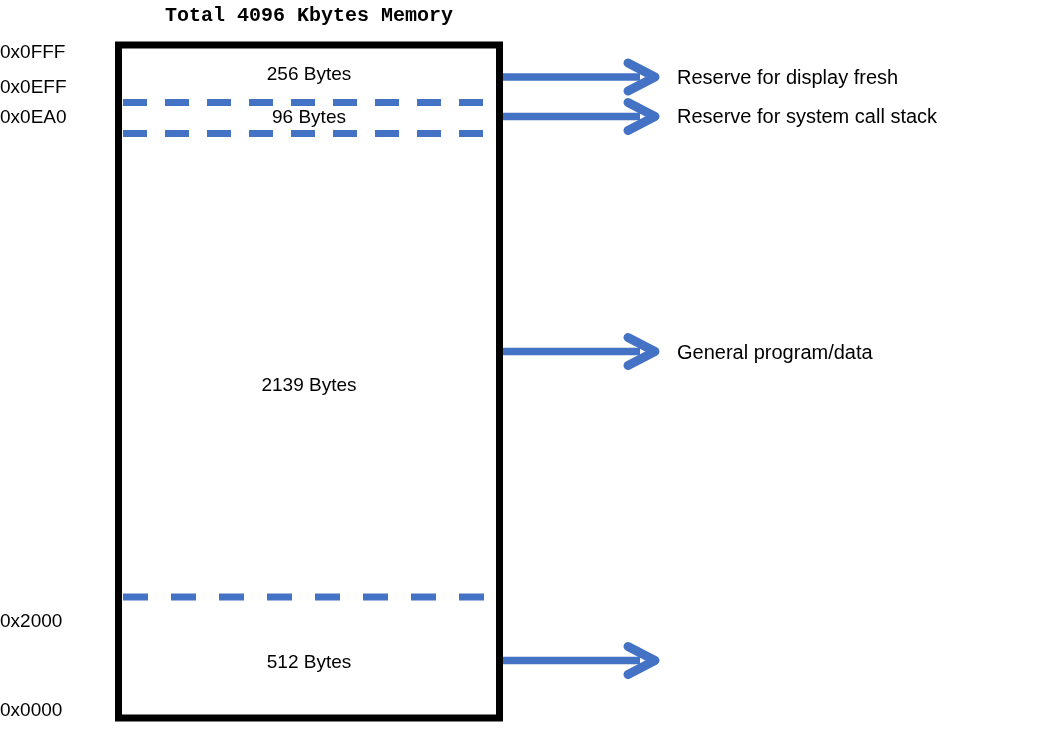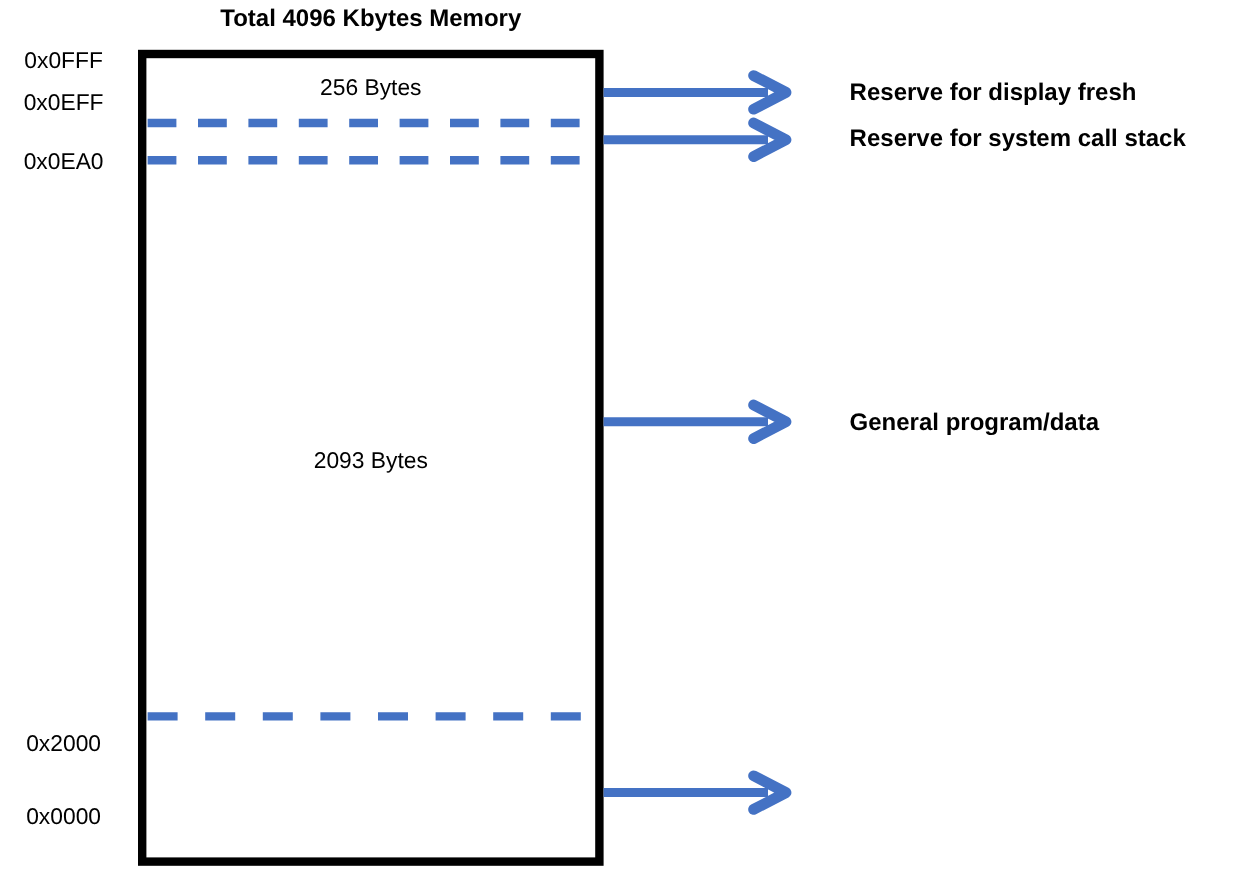--- a/index.html
+++ b/index.html
@@ -26,37 +26,37 @@
     white-space: nowrap;
     line-height: 22px;
   }
   .title {
     left: 118px;
     top: 5px;
     width: 382px;
     text-align: center;
     font-size: 20px;
     font-weight: bold;
+    font-family: Liberation Mono, monospace;
   }
   .addr {
     left: 0px;
     width: 106px;
-    text-align: center;
+    text-align: left;
     font-size: 19px;
   }
   .size-label {
     left: 122px;
     width: 374px;
     text-align: center;
     font-size: 19px;
   }
   .annot {
-    left: 708px;
+    left: 677px;
     font-size: 20px;
-    font-weight: bold;
   }
 </style>
 </head>
 <body>
 
 <div class="stage">
 
   <svg class="layer" width="1042" height="745" viewBox="0 0 1042 745">
 
     <rect x="118.5" y="45" width="381" height="673" fill="none" stroke="#000000" stroke-width="7"></rect>
@@ -83,24 +83,26 @@
     <g>
       <line class="accent-stroke" x1="503" y1="660.5" x2="640" y2="660.5" stroke-width="7.5" stroke="#4472C4"></line>
       <polyline class="accent-stroke" points="628,646.5 655,660.5 628,674.5" fill="none" stroke-width="9" stroke-linecap="round" stroke-linejoin="round" stroke="#4472C4"></polyline>
     </g>
   </svg>
 
   <div class="txt title">Total 4096 Kbytes Memory</div>
 
   <div class="txt addr" style="top:41px">0x0FFF</div>
   <div class="txt addr" style="top:76px">0x0EFF</div>
-  <div class="txt addr" style="top:125px">0x0EA0</div>
+  <div class="txt addr" style="top:106px">0x0EA0</div>
   <div class="txt addr" style="top:610px">0x2000</div>
-  <div class="txt addr" style="top:671px">0x0000</div>
+  <div class="txt addr" style="top:699px">0x0000</div>
 
   <div class="txt size-label" style="top:63px">256 Bytes</div>
-  <div class="txt size-label" style="top:374px">2093 Bytes</div>
+  <div class="txt size-label" style="top:106px">96 Bytes</div>
+  <div class="txt size-label" style="top:374px">2139 Bytes</div>
+  <div class="txt size-label" style="top:651px">512 Bytes</div>
 
   <div class="txt annot" style="top:66px">Reserve for display fresh</div>
   <div class="txt annot" style="top:105px">Reserve for system call stack</div>
   <div class="txt annot" style="top:341px">General program/data</div>
 
 </div>
 
 </body></html>

